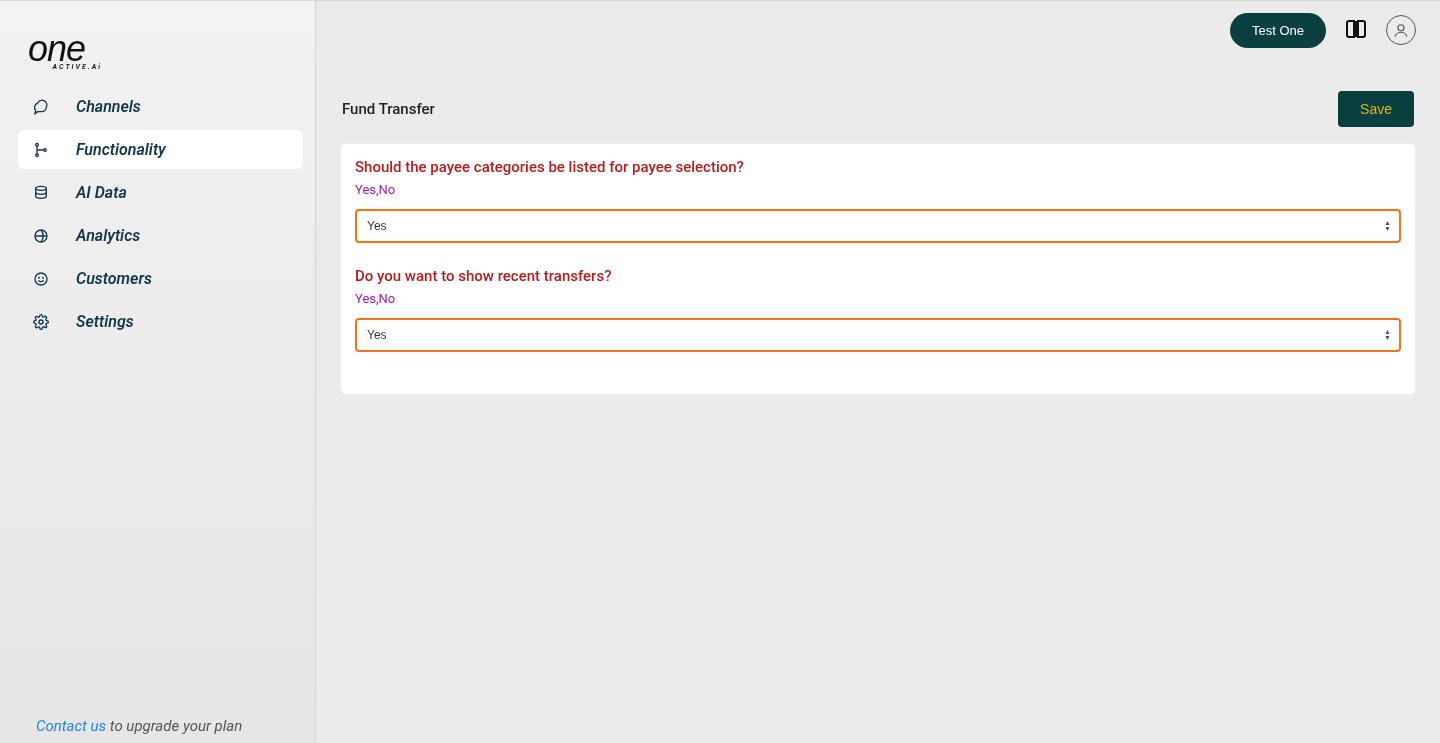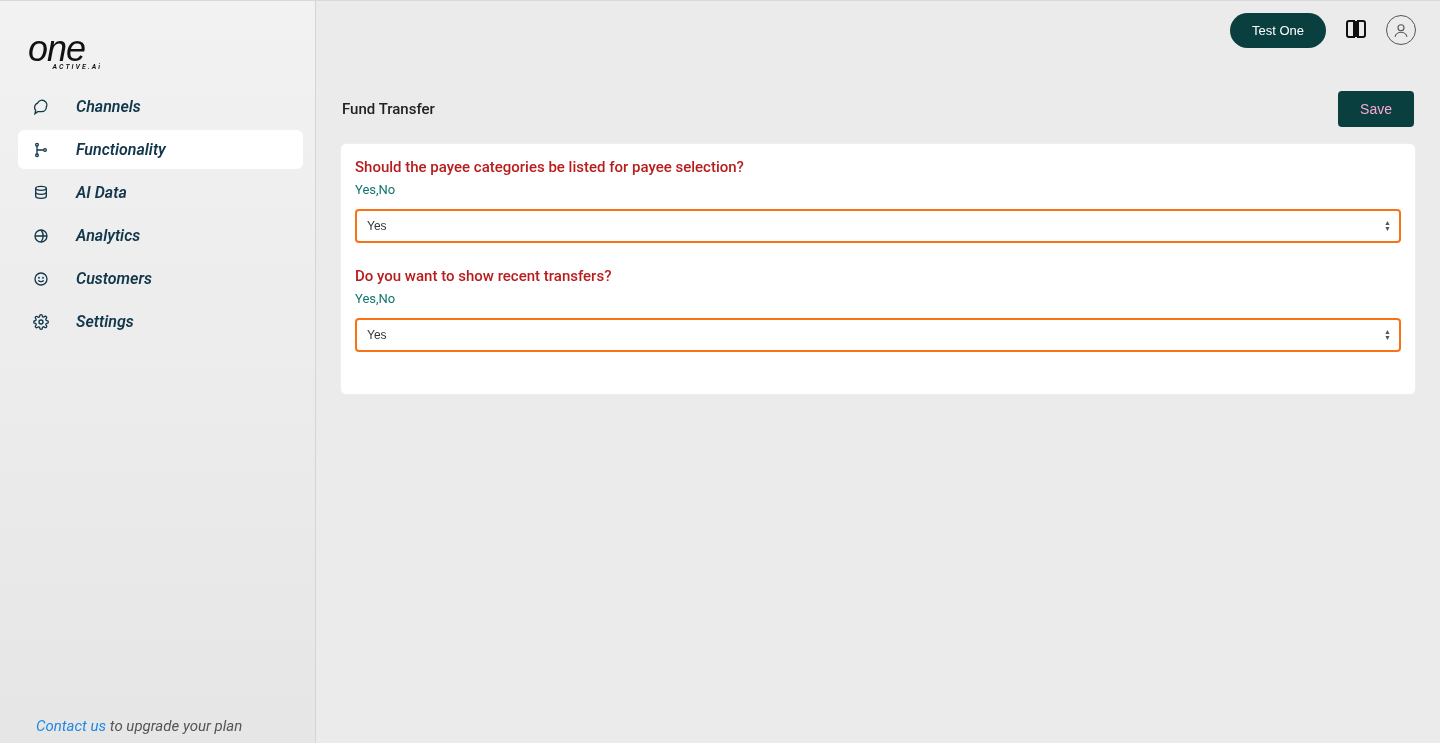--- a/index.html
+++ b/index.html
@@ -171,21 +171,21 @@
       justify-content: space-between;
       padding: 20px 2px 16px 2px;
     }
     .section-title {
       font-size: 15px;
       color: #222;
       font-weight: 500;
     }
     .save-btn {
       background: #0A3F3F;
-      color: #f9a8d4;
+      color: #eab308;
       border: none;
       border-radius: 4px;
       padding: 10px 22px;
       font-size: 14px;
       font-weight: 500;
       cursor: pointer;
     }
     .form-card {
       background: #fff;
       border-radius: 6px;
@@ -195,21 +195,21 @@
     .form-group { margin-bottom: 24px; }
     .form-group:last-child { margin-bottom: 10px; }
     .q-label {
       font-size: 15px;
       color: #b91c1c;
       font-weight: 500;
       margin-bottom: 6px;
     }
     .q-hint {
       font-size: 13px;
-      color: #0f766e;
+      color: #a21caf;
       margin-bottom: 12px;
     }
     .select-wrap {
       position: relative;
       width: 100%;
     }
     .select {
       width: 100%;
       appearance: none;
       -webkit-appearance: none;

